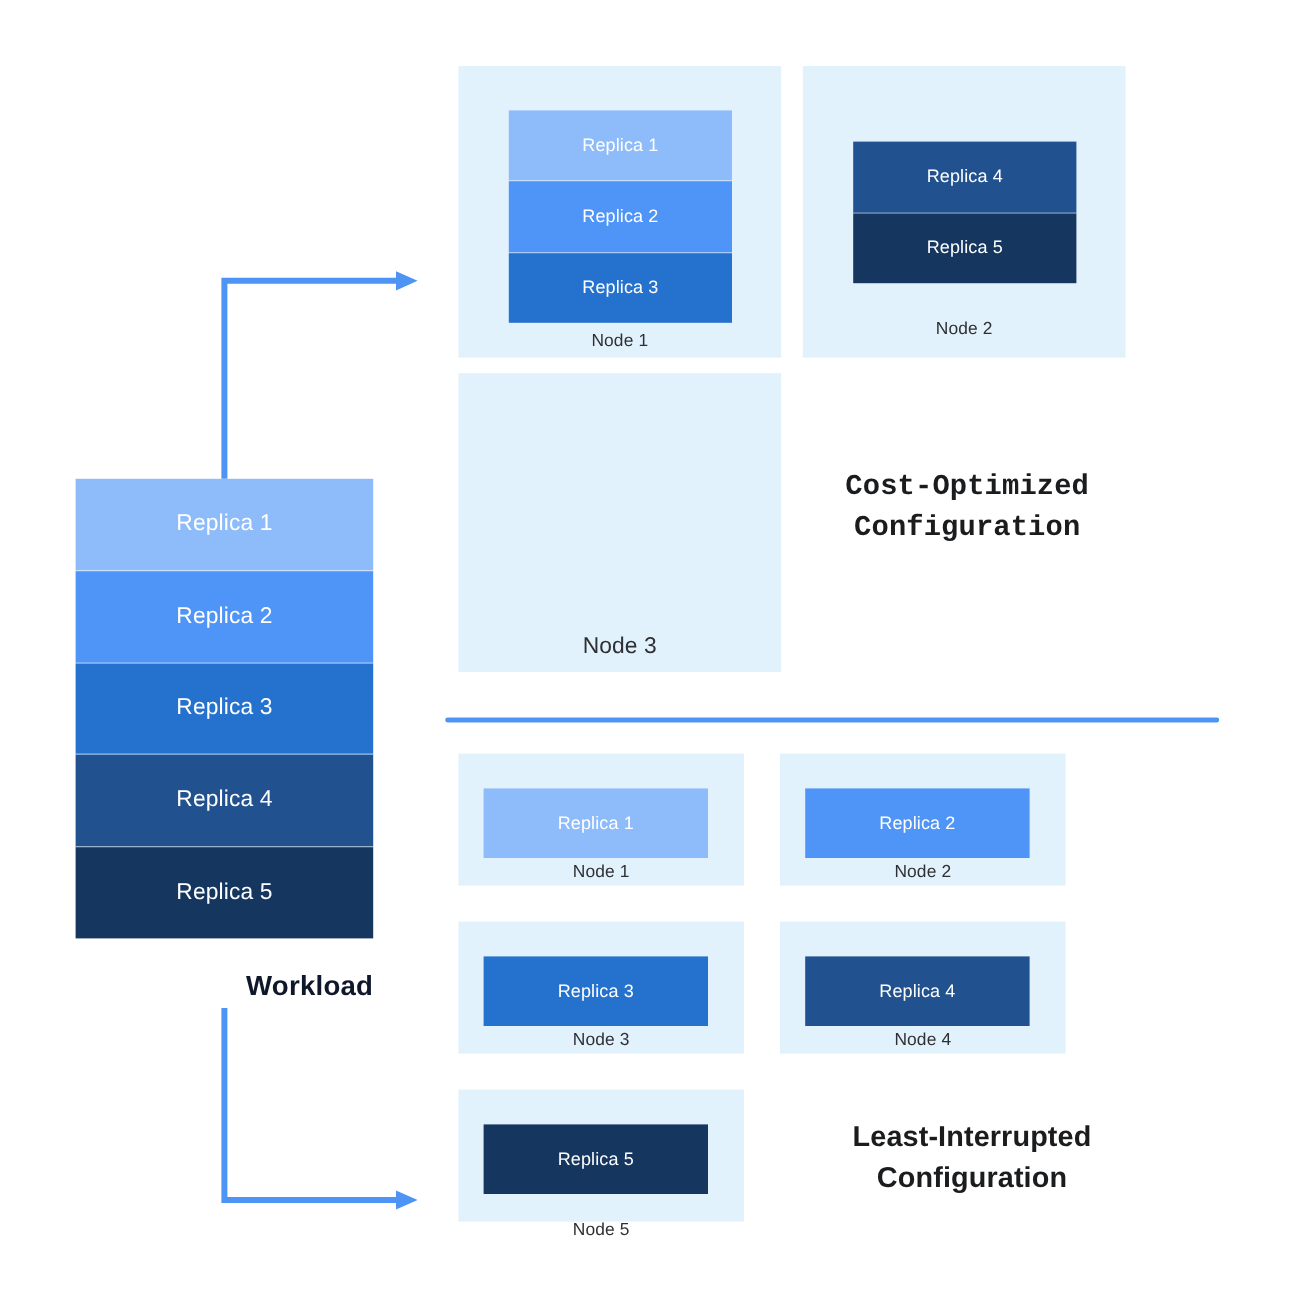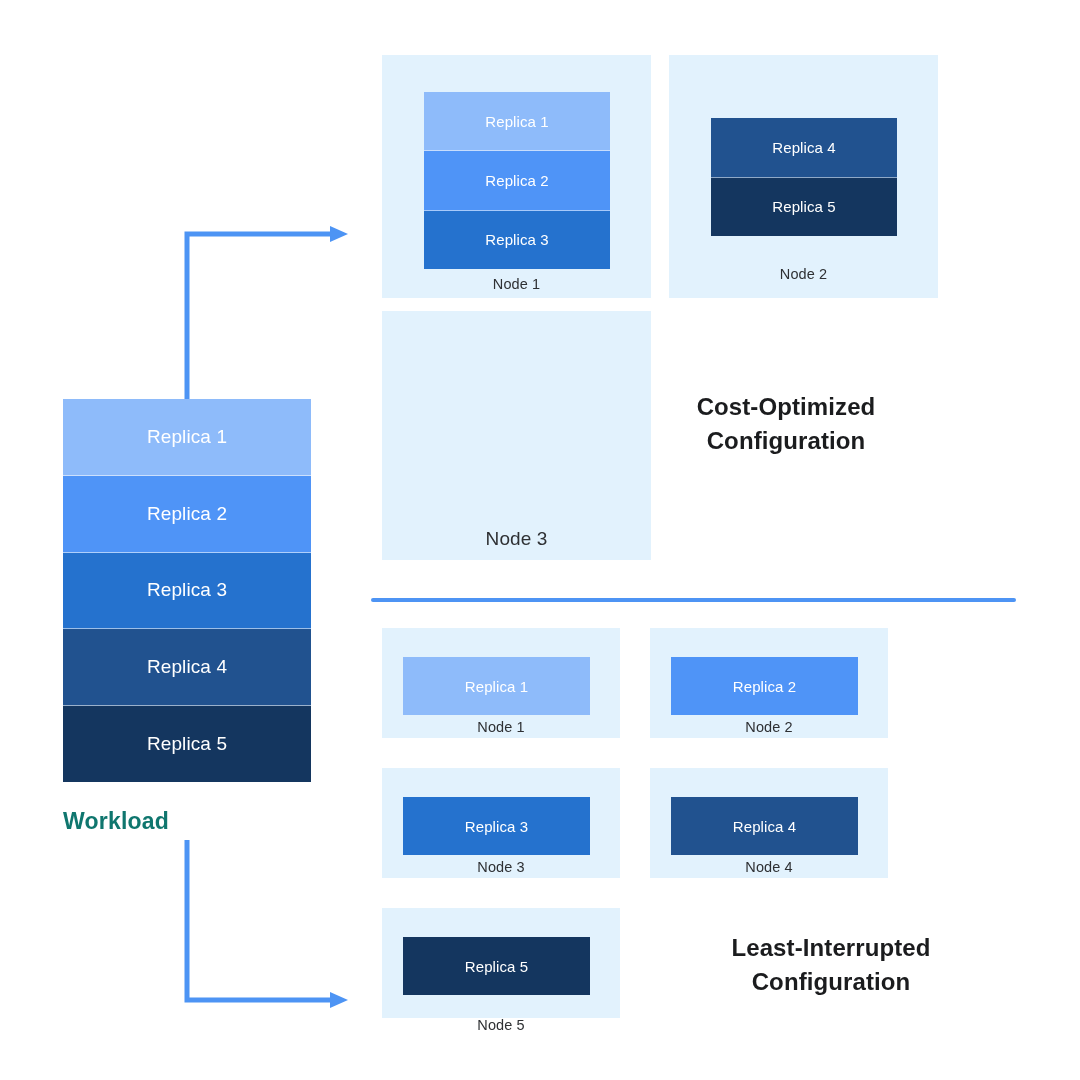--- a/index.html
+++ b/index.html
@@ -43,24 +43,24 @@
     letter-spacing: .1px;
     border-bottom: 1px solid rgba(255,255,255,.55);
     box-sizing: border-box;
   }
   #workload-stack .wl-seg:last-child { border-bottom: none; }
 
   #workload-label {
     left: 63px;
     top: 808px;
     width: 248px;
-    text-align: left;
+    text-align: right;
     font-size: 23px;
     font-weight: bold;
-    color: #0f766e;
+    color: #0f172a;
     letter-spacing: .2px;
   }
 
   
   #arrow-top, #arrow-bottom { left: 0; top: 0; }
 
   
   .node-box {
     background: #e2f2fd;
     box-sizing: border-box;
@@ -107,26 +107,27 @@
   .section-title {
     position: absolute;
     text-align: center;
     font-size: 24px;
     font-weight: bold;
     line-height: 1.42;
     color: #1b1c1e;
     letter-spacing: .1px;
   }
   #title-cost {
-    left: 632px;
+    left: 652px;
     top: 390px;
     width: 308px;
+    font-family: Liberation Mono, monospace;
   }
   #title-least {
-    left: 677px;
+    left: 656px;
     top: 931px;
     width: 308px;
   }
 </style>
 </head>
 <body>
 
 <div class="canvas">
 
   <svg class="abs" id="arrow-top" width="1080" height="1080" style="pointer-events:none;">

